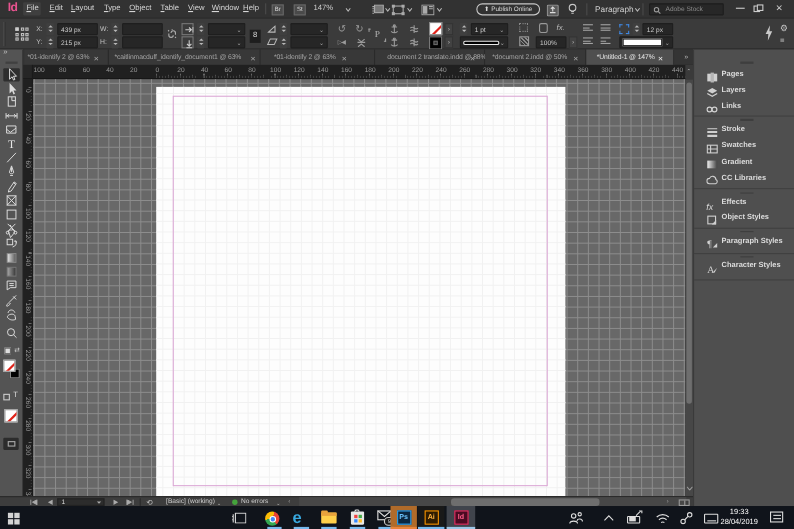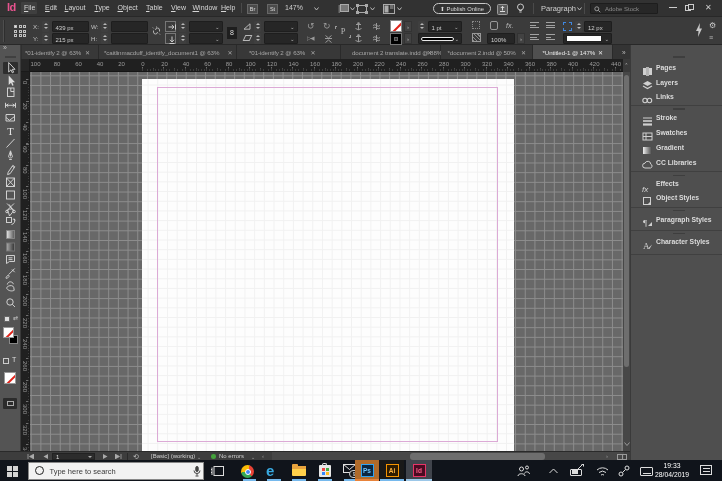--- a/index.html
+++ b/index.html
@@ -555,30 +555,20 @@
 </div>
 <div class="ab" style="left:0;top:460px;width:722px;height:22px;background:#10141b">
 <svg class="ab" style="left:7px;top:5.5px" width="11" height="11" viewBox="0 0 11 11">
       <g fill="#d4d4d4">
         <rect x="0" y="0" width="5" height="5"></rect>
         <rect x="6" y="0" width="5" height="5"></rect>
         <rect x="0" y="6" width="5" height="5"></rect>
         <rect x="6" y="6" width="5" height="5"></rect>
       </g>
     </svg>
-<div class="ab" style="left:27.5px;top:2px;width:176px;height:17.5px;background:#f2f2f2;border:1px solid #888">
-      <div class="ab" style="left:6px;top:2.5px;width:9px;height:9px;border:1.6px solid #222;border-radius:50%"></div>
-      <span class="ab" style="left:21px;top:3.5px;font-size:7.5px;color:#3c3c3c">Type here to search</span>
-      <svg class="ab" style="left:164px;top:3px" width="8" height="11" viewBox="0 0 8 11">
-        <g fill="none" stroke="#444">
-          <rect x="2.8" y="0.5" width="2.4" height="5" rx="1.2" fill="#444"></rect>
-          <path d="M1 4.5 a3 3 0 0 0 6 0 M4 7.5 v2 M2.5 10 h3"></path>
-        </g>
-      </svg>
-    </div>
 <svg class="ab" style="left:211px;top:6px" width="13" height="10" viewBox="0 0 13 10">
       <g fill="none" stroke="#ddd">
         <rect x="3" y="0.5" width="9.5" height="9"></rect>
         <path d="M1 1.5 v7.5 M0 3.5 h1 M0 6.5 h1"></path>
       </g>
     </svg>
 <div class="ab" style="left:241px;top:5px;width:13px;height:13px;border-radius:50%;background:conic-gradient(from 140deg,#34a853 0 120deg,#fbbc05 0 240deg,#ea4335 0 360deg)">
       <div class="ab" style="left:3.5px;top:3.5px;width:6px;height:6px;border-radius:50%;background:#4285f4;border:1px solid #fff"></div>
     </div>
 <div class="ab" style="left:266px;top:2px;font-size:15px;font-weight:bold;color:#38a9e0">e</div>

